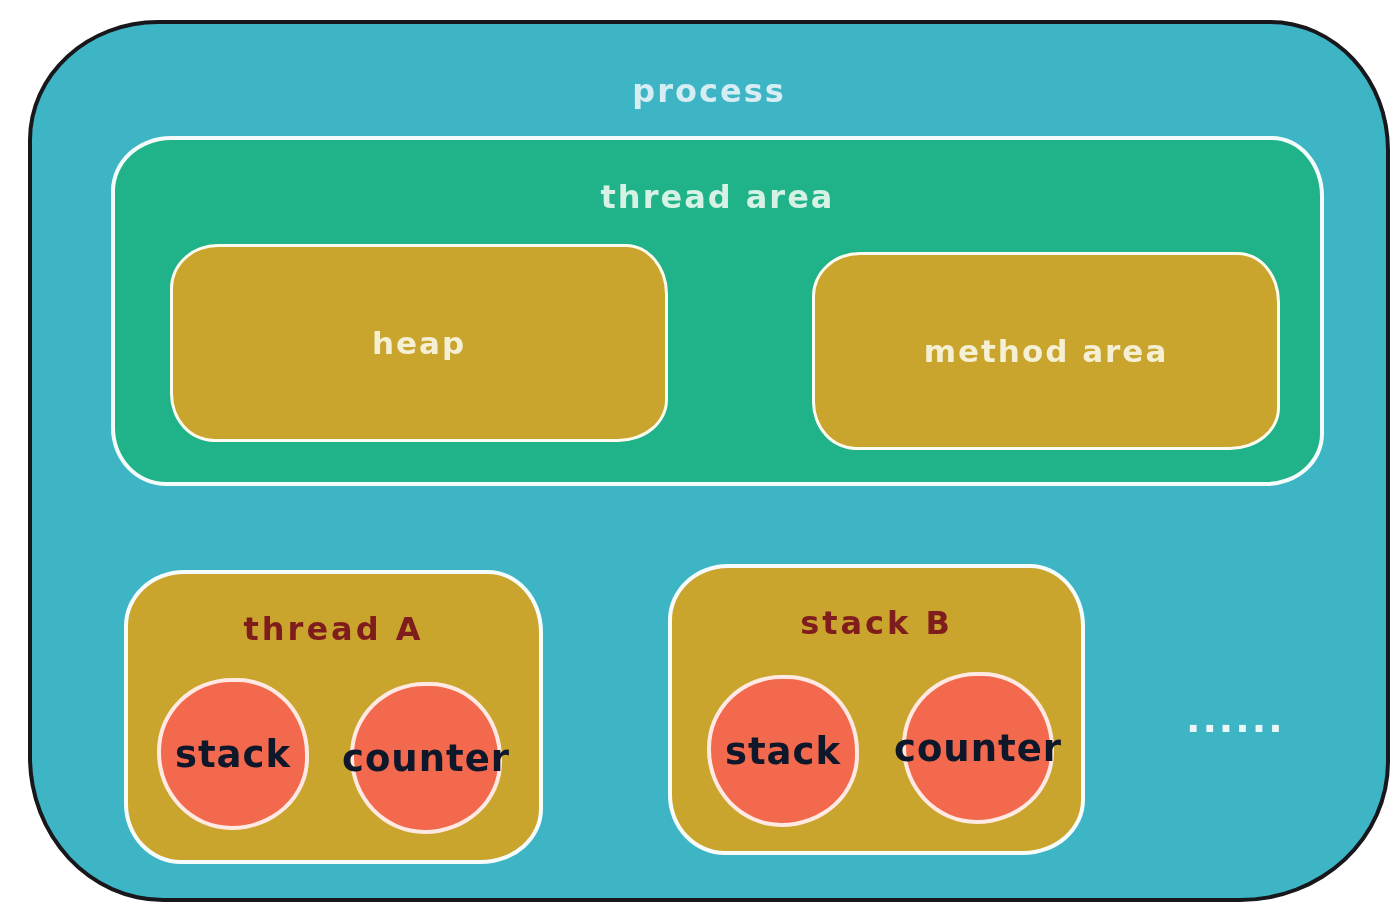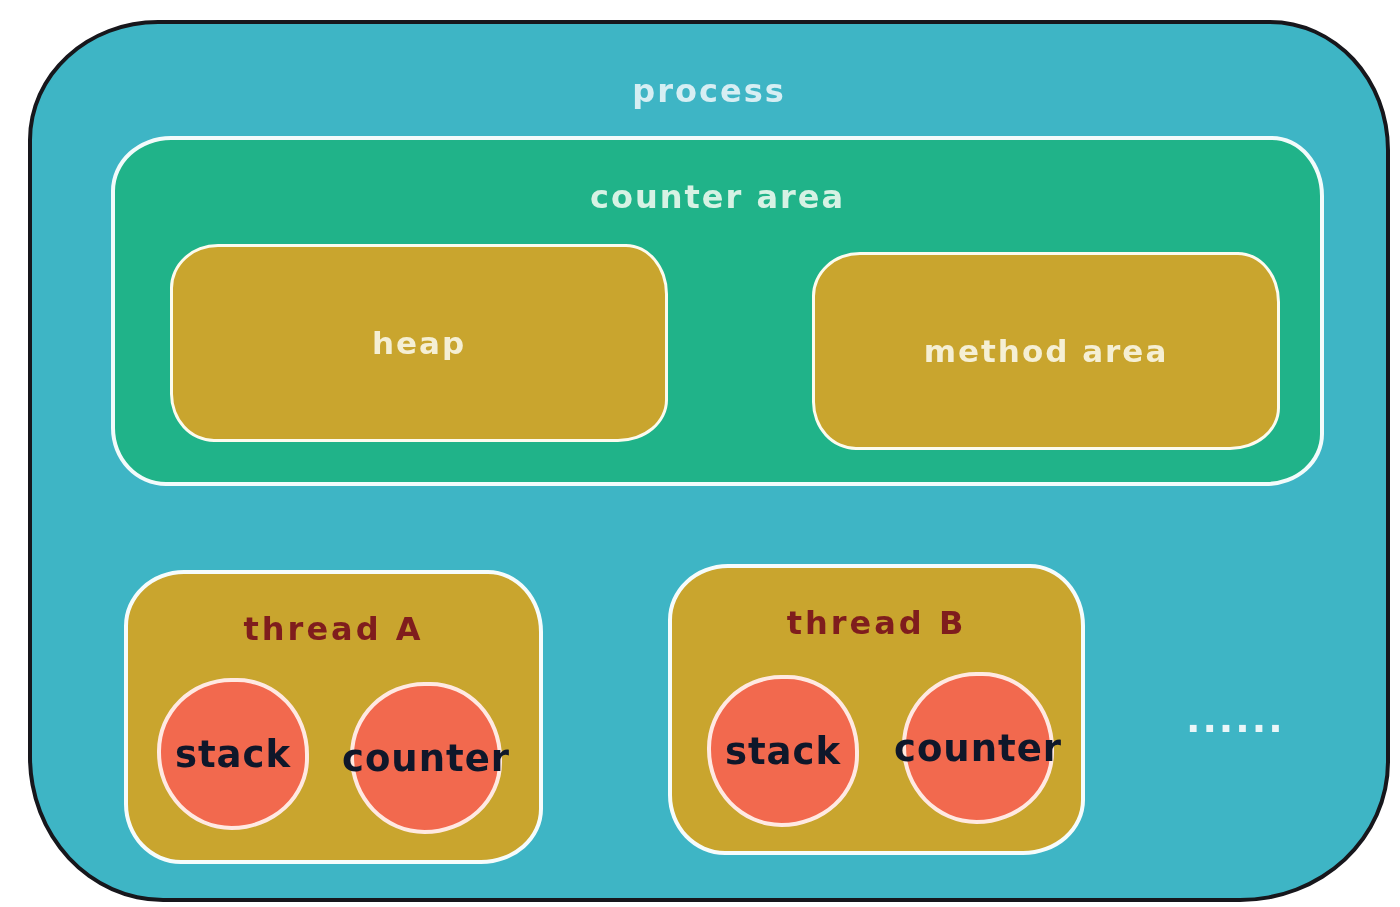--- a/index.html
+++ b/index.html
@@ -85,21 +85,21 @@
 </head>
 <body>
 
 <div class="canvas">
 
   <div class="process">
 
     <div class="process-label">process</div>
 
     <div class="shared-area">
-      <div class="shared-label">counter area</div>
+      <div class="shared-label">thread area</div>
 
       <div class="mustard-box method-box">
         <span>method area</span>
       </div>
 
       <div class="mustard-box heap-box">
         <span>heap</span>
       </div>
     </div>
 
@@ -107,21 +107,21 @@
       <div class="thread-label">thread A</div>
       <div class="circle stack-a">
         <span>stack</span>
       </div>
       <div class="circle counter-a">
         <span>counter</span>
       </div>
     </div>
 
     <div class="thread-box thread-b">
-      <div class="thread-label">thread B</div>
+      <div class="thread-label">stack B</div>
       <div class="circle stack-b">
         <span>stack</span>
       </div>
       <div class="circle counter-b">
         <span>counter</span>
       </div>
     </div>
 
     <div class="dots">......</div>
 

